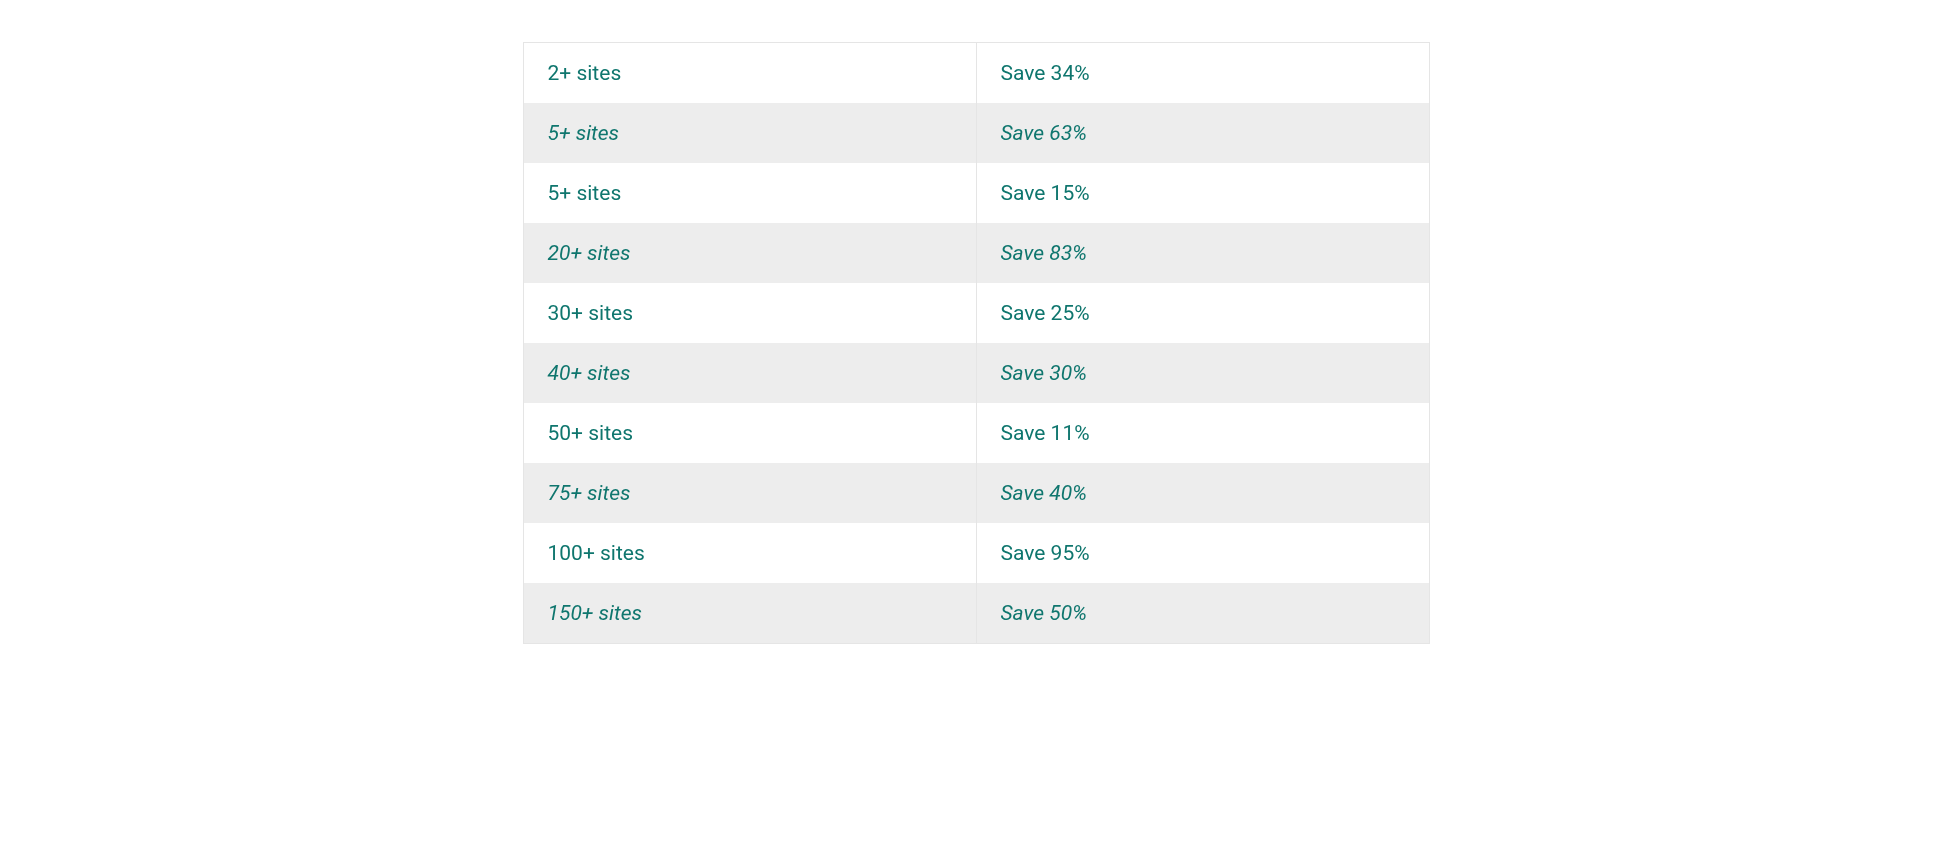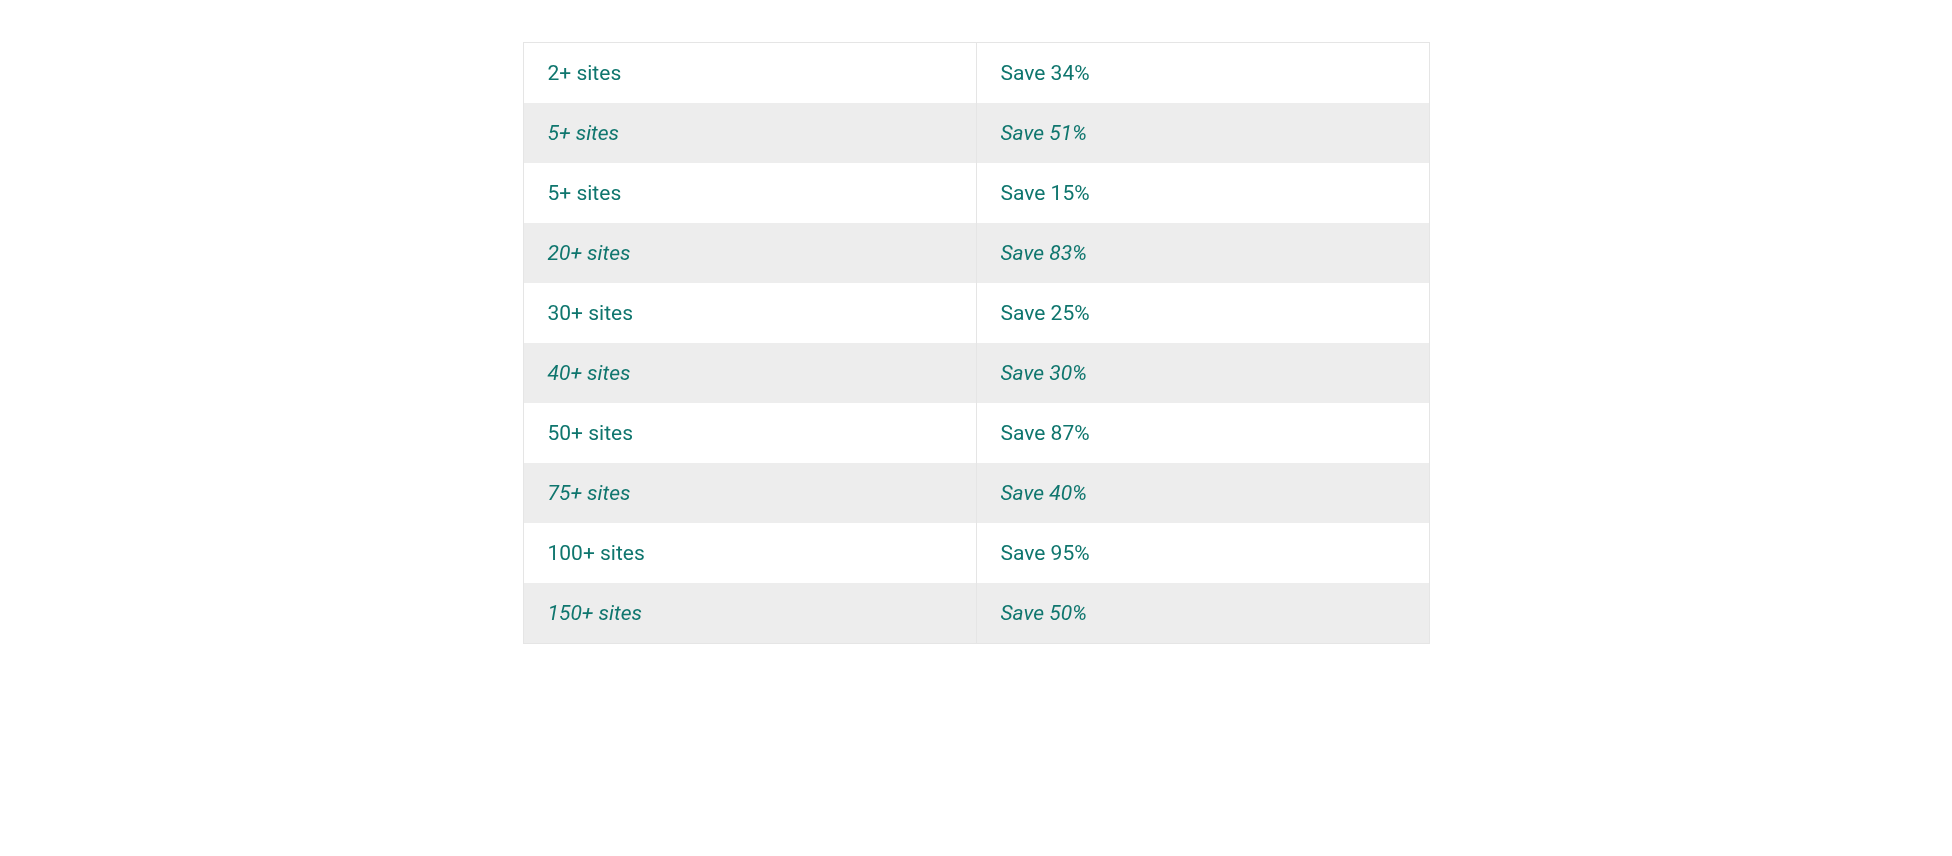--- a/index.html
+++ b/index.html
@@ -53,41 +53,41 @@
 
 <div class="table-wrapper">
   <table>
     <tbody>
       <tr class="odd">
         <td>2+ sites</td>
         <td>Save 34%</td>
       </tr>
       <tr class="even">
         <td>5+ sites</td>
-        <td>Save 51%</td>
+        <td>Save 63%</td>
       </tr>
       <tr class="odd">
         <td>5+ sites</td>
         <td>Save 15%</td>
       </tr>
       <tr class="even">
         <td>20+ sites</td>
         <td>Save 83%</td>
       </tr>
       <tr class="odd">
         <td>30+ sites</td>
         <td>Save 25%</td>
       </tr>
       <tr class="even">
         <td>40+ sites</td>
         <td>Save 30%</td>
       </tr>
       <tr class="odd">
         <td>50+ sites</td>
-        <td>Save 87%</td>
+        <td>Save 11%</td>
       </tr>
       <tr class="even">
         <td>75+ sites</td>
         <td>Save 40%</td>
       </tr>
       <tr class="odd">
         <td>100+ sites</td>
         <td>Save 95%</td>
       </tr>
       <tr class="even">

